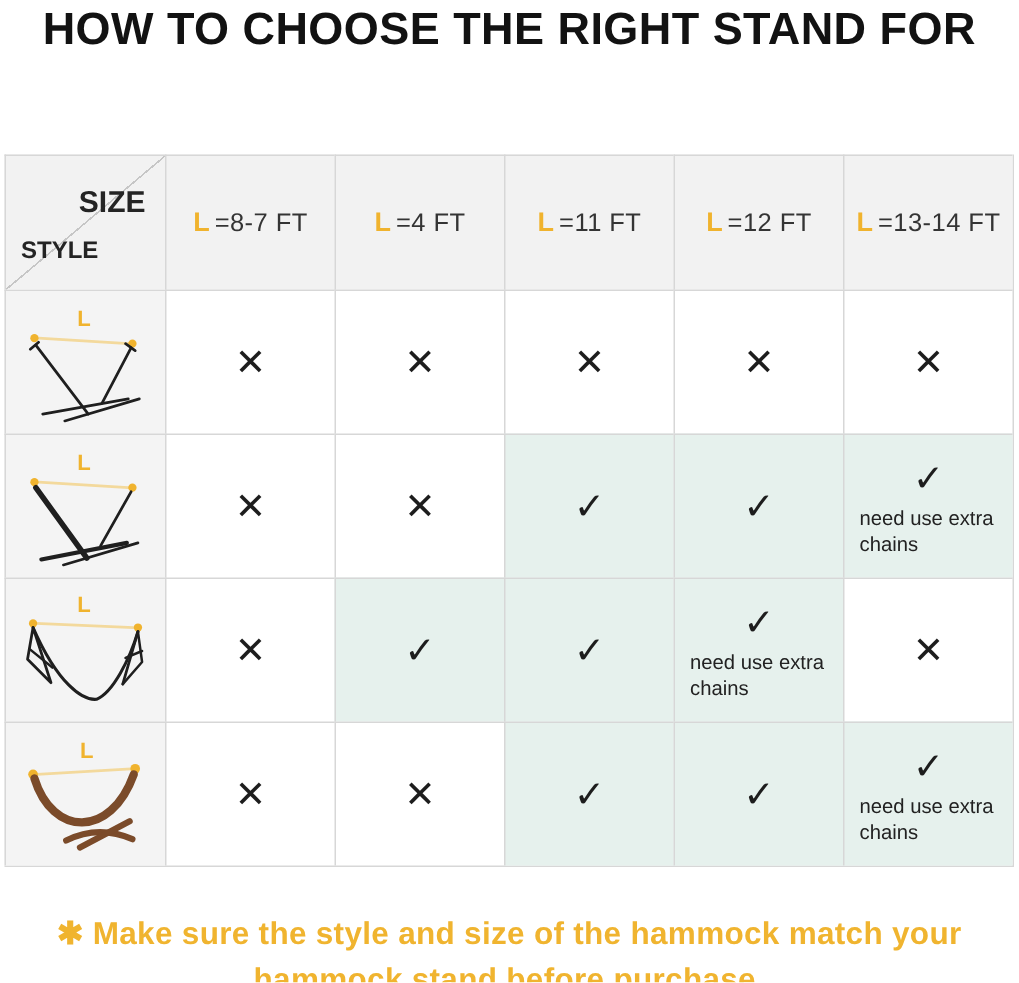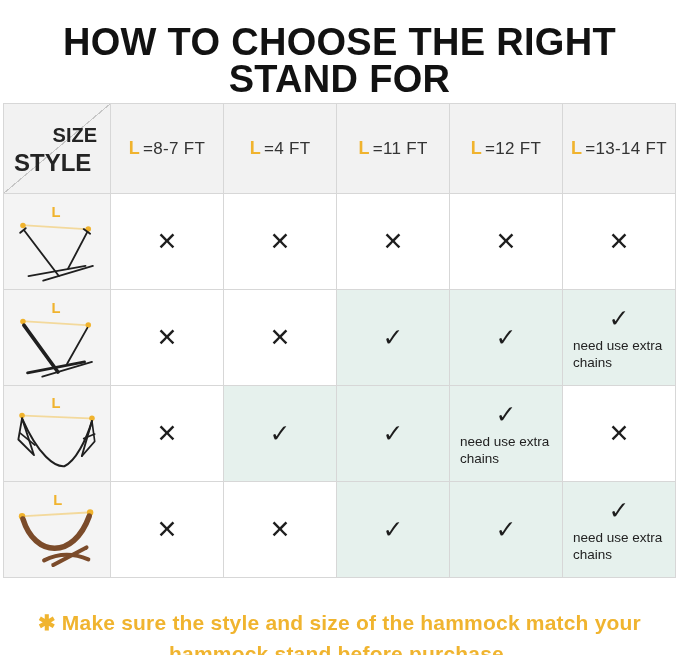--- a/index.html
+++ b/index.html
@@ -1,42 +1,42 @@
 <!DOCTYPE html>
 <html><head>
 <meta charset="utf-8">
 <style>
   html,body{margin:0;padding:0;background:#ffffff;}
   .page{
     position:relative;width:679px;height:655px;overflow:hidden;
     font-family:"Liberation Sans",sans-serif;background:#fff;
   }
   .title{
-    padding-top:24px;text-align:center;font-weight:700;color:#121212;
-    font-size:38px;line-height:37px;letter-spacing:.3px;
+    padding-top:1px;text-align:center;font-weight:700;color:#121212;
+    font-size:30px;line-height:37px;letter-spacing:.3px;
   }
   .grid{
     position:absolute;left:3px;top:103px;width:672px;
     display:grid;grid-template-columns:107px repeat(5,113px);
     grid-template-rows:90px repeat(4,96px);
     border-right:1px solid #d7d7d7;border-bottom:1px solid #d7d7d7;
     background:#fff;
   }
   .cell{
     border-left:1px solid #d7d7d7;border-top:1px solid #d7d7d7;
     display:flex;flex-direction:column;align-items:center;justify-content:center;
     box-sizing:border-box;
   }
   .corner{
     background-color:#f2f2f2;position:relative;
     background-image:linear-gradient(to bottom right,
       rgba(0,0,0,0) 49.6%, #c6c6c6 49.6%, #c6c6c6 50.4%, rgba(0,0,0,0) 50.4%);
   }
   .corner .size{position:absolute;top:20px;right:13px;font-size:20px;font-weight:700;color:#242424;}
-  .corner .style{position:absolute;bottom:16px;left:10px;font-size:24px;font-weight:700;color:#242424;}
+  .corner .style{position:absolute;bottom:16px;left:10px;font-size:16px;font-weight:700;color:#242424;}
   .head{
     background:#f2f2f2;flex-direction:row;
     font-size:17px;color:#343434;letter-spacing:.3px;white-space:nowrap;
   }
   .head .l{color:#f0b32e;font-weight:700;font-size:18px;margin-right:3px;}
   .stylecell{background:#f4f4f4;}
   .hl{background:#e6f1ed;}
   .mark{
     font-family:"DejaVu Sans",sans-serif;font-size:25px;color:#1d1d1d;
     line-height:28px;font-weight:400;

